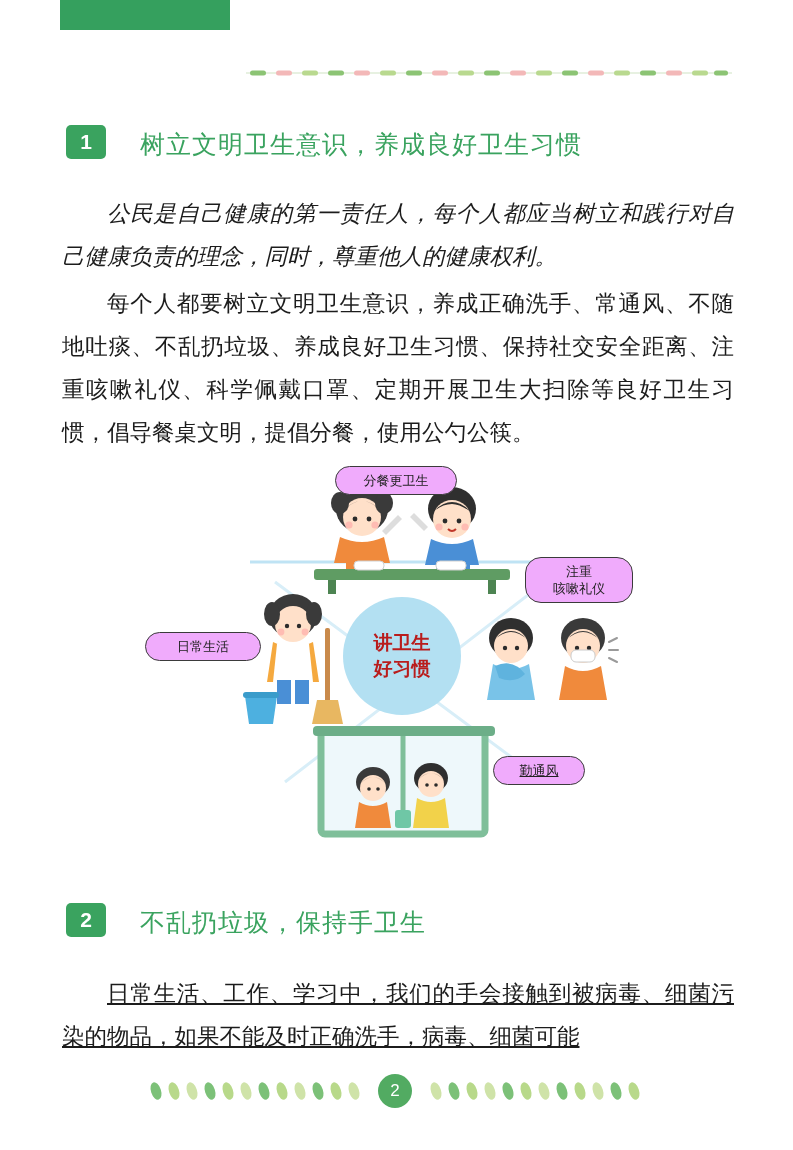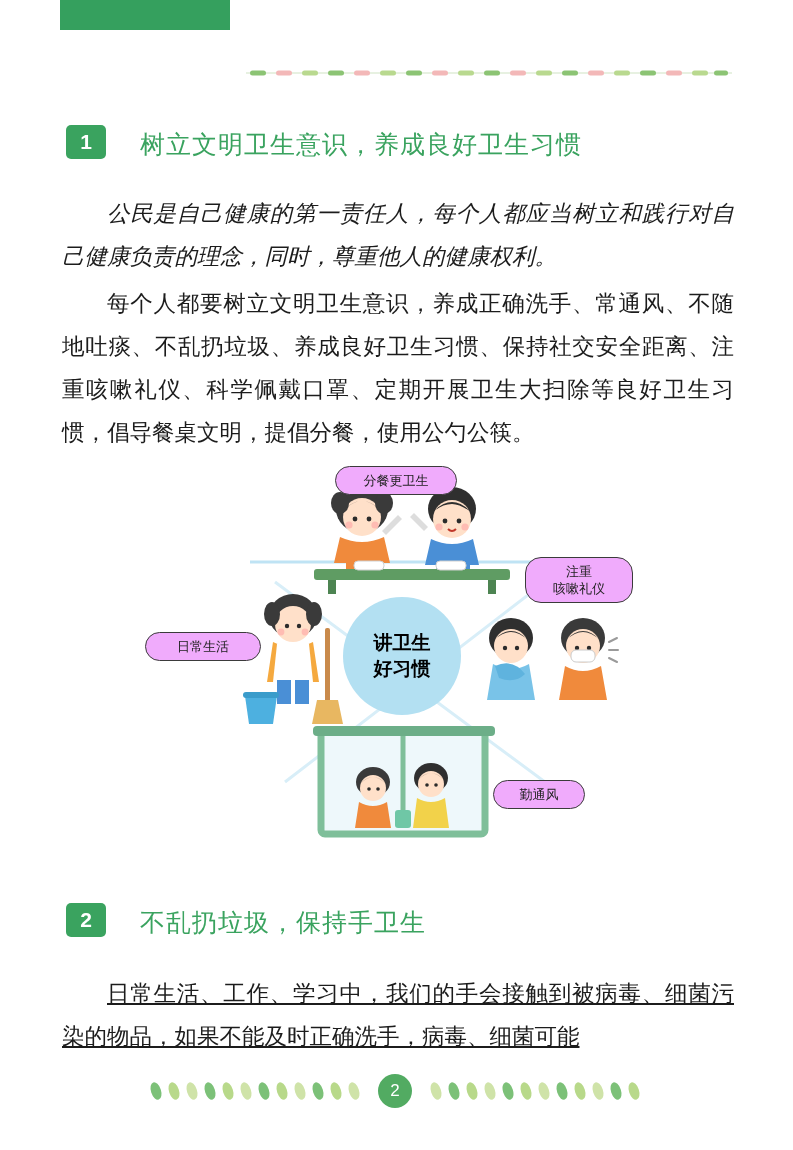--- a/index.html
+++ b/index.html
@@ -120,21 +120,21 @@
   }
 
   .center-circle {
     position: absolute;
     left: 128px;
     top: 145px;
     width: 118px;
     height: 118px;
     border-radius: 50%;
     background: #b3e0f2;
-    color: #000000;
+    color: #b91c1c;
     font-family: "Liberation Sans", "DejaVu Sans", sans-serif;
     font-size: 19px;
     line-height: 26px;
     font-weight: bold;
     display: flex;
     align-items: center;
     justify-content: center;
     text-align: center;
     white-space: pre-line;
   }
@@ -324,21 +324,21 @@
       <circle cx="133" cy="63" r="1.8" fill="#2b2b2b"></circle>
       <path d="M114 76 Q128 84 142 76 L146 106 L110 106 Z" fill="#f2d24a"></path>
     </g>
     <rect x="92" y="88" width="16" height="18" rx="3" fill="#6fc7a6"></rect>
   </svg>
 
   <div class="bubble" style="left:120px;top:14px;width:100px;">分餐更卫生</div>
   <div class="bubble" style="left:310px;top:105px;width:86px;">注重
 咳嗽礼仪</div>
   <div class="bubble" style="left:-70px;top:180px;width:94px;">日常生活</div>
-  <div class="bubble" style="left:278px;top:328px;width:70px;">勤通风</div>
+  <div class="bubble" style="left:278px;top:304px;width:70px;text-decoration:underline;">勤通风</div>
 </div>
 
 <div class="sec-num" style="top:903px;">2</div>
 <div class="sec-title" style="top:906px;">不乱扔垃圾，保持手卫生</div>
 
 <div class="para" style="top:972px;text-decoration:underline;">日常生活、工作、学习中，我们的手会接触到被病毒、细菌污染的物品，如果不能及时正确洗手，病毒、细菌可能</div>
 
 <div class="footer">
   <svg class="leaf-row left" width="220" height="22" viewBox="0 0 220 22">
     <g>

